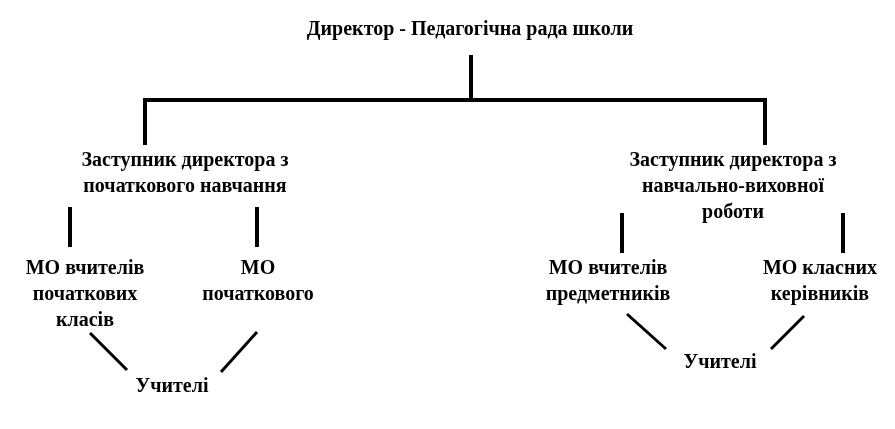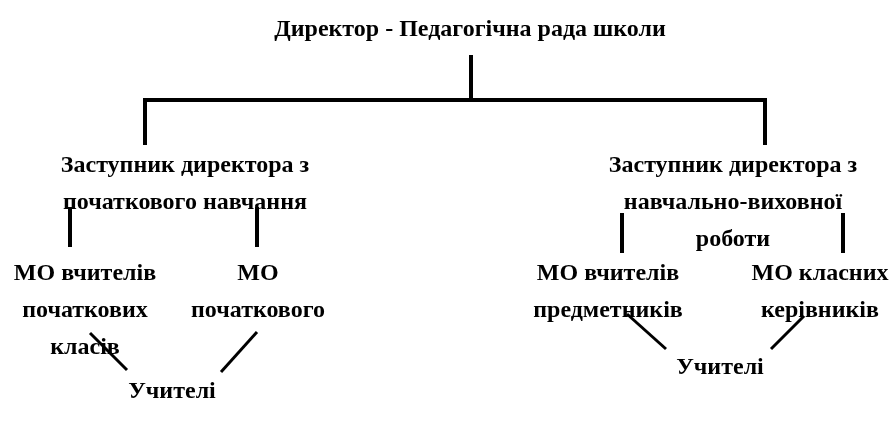--- a/index.html
+++ b/index.html
@@ -11,25 +11,25 @@
     overflow: hidden;
   }
   .stage { position: absolute; left: 0; top: 0; width: 895px; height: 429px; }
   .connectors { position: absolute; left: 0; top: 0; }
   .node {
     position: absolute;
     text-align: center;
     font-weight: bold;
     color: #000000;
     white-space: pre-line;
-    font-size: 24px;
-    line-height: 37px;
+    font-size: 20px;
+    line-height: 26px;
   }
   .node.title {
-    font-size: 24px;
+    font-size: 20px;
     line-height: 32px;
   }
 </style>
 </head>
 <body>
 
 <div class="stage">
 
   <svg class="connectors" width="895" height="429" viewBox="0 0 895 429">
 

